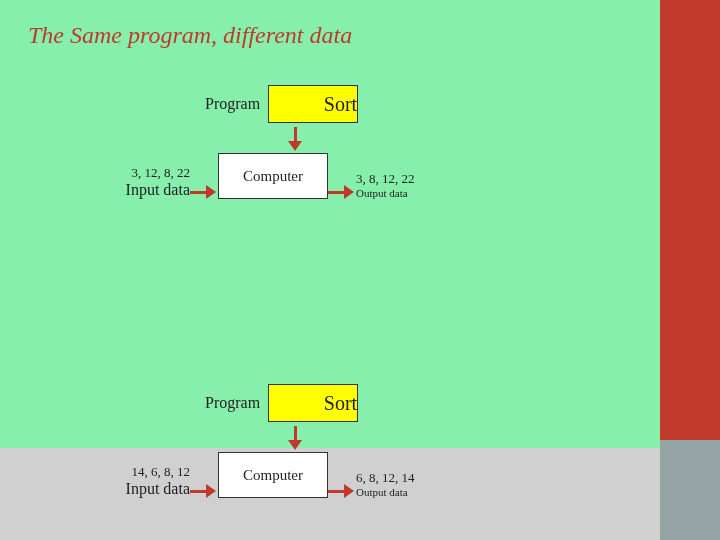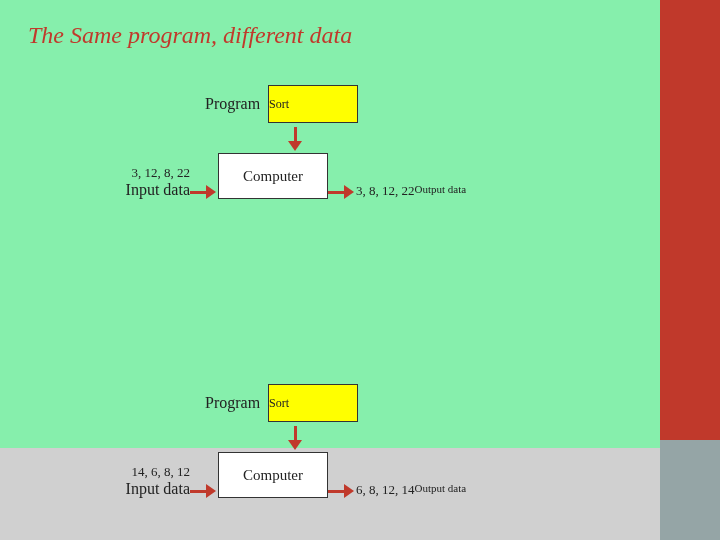--- a/index.html
+++ b/index.html
@@ -89,22 +89,22 @@
       margin-right: 8px;
     }
 
     .sort-box {
       background: #ffff00;
       border: 1.5px solid #333;
       width: 90px;
       height: 38px;
       display: flex;
       align-items: center;
-      justify-content: flex-start;
-      font-size: 12px;
+      justify-content: flex-end;
+      font-size: 20px;
       color: #222;
     }
 
     
     .arrow-down-container {
       margin-left: 200px;
       display: flex;
       align-items: center;
       justify-content: center;
       height: 28px;
@@ -187,21 +187,21 @@
       height: 46px;
       display: flex;
       align-items: center;
       justify-content: center;
       font-size: 15px;
       color: #222;
     }
 
     .output-side {
       display: flex;
-      flex-direction: row;
+      flex-direction: column;
       align-items: flex-start;
       width: 140px;
     }
 
     .output-data-value {
       font-size: 13px;
       color: #222;
     }
 
     .output-data-label {

